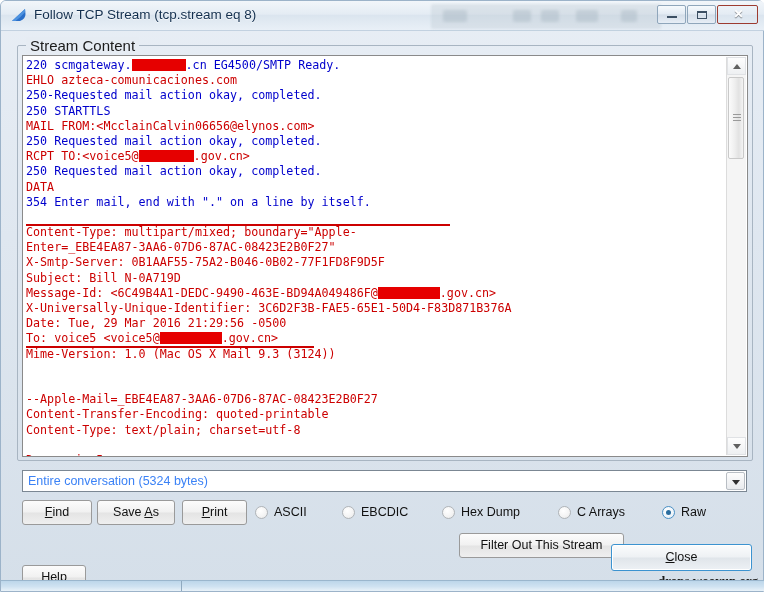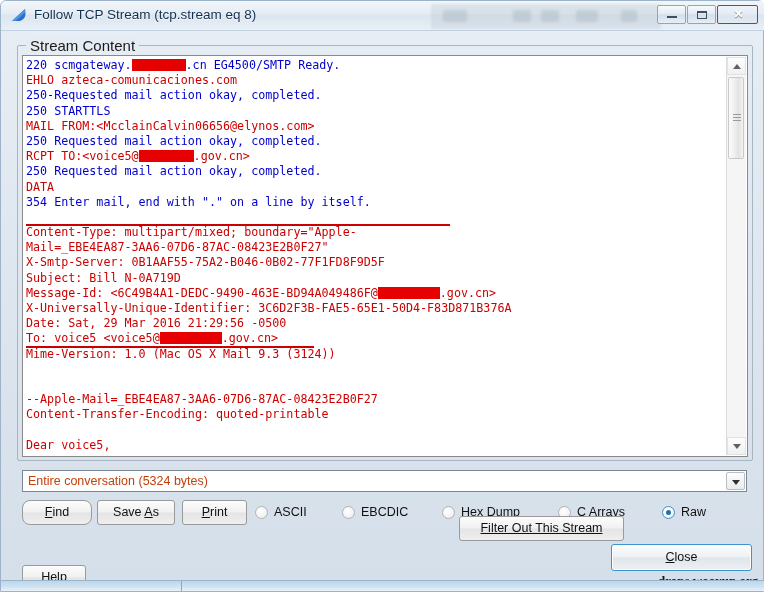--- a/index.html
+++ b/index.html
@@ -214,21 +214,21 @@
     left: 21px; top: 469px;
     width: 725px; height: 22px;
     box-sizing: border-box;
     background: #ffffff;
     border: 1px solid #7b8793;
   }
   #combo-text {
     position: absolute;
     left: 5px; top: 3px;
     font-size: 12.5px;
-    color: #c2410c;
+    color: #3b82f6;
     white-space: nowrap;
   }
   #combo-arrow-btn {
     position: absolute;
     right: 1px; top: 1px;
     width: 19px; height: 18px;
     box-sizing: border-box;
     background: linear-gradient(to bottom, #fdfdfd, #e9ebee);
     border: 1px solid #b9bec4;
     border-radius: 2px;
@@ -249,21 +249,21 @@
     background: linear-gradient(to bottom, #fcfcfc 0%, #f1f1f1 48%, #e4e4e4 52%, #efefef 100%);
     border: 1px solid #9a9a9a;
     border-radius: 3px;
     font-size: 12.5px;
     color: #111111;
     text-align: center;
     line-height: 23px;
     cursor: default;
   }
   .btn u { text-decoration: underline; }
-  #btn-find { left: 21px; top: 499px; width: 70px; border-radius: 8px; }
+  #btn-find { left: 21px; top: 499px; width: 70px; }
   #btn-saveas { left: 96px; top: 499px; width: 78px; }
   #btn-print { left: 181px; top: 499px; width: 65px; }
 
   
   .radio-wrap {
     position: absolute;
     top: 504px;
     height: 16px;
     font-size: 12.5px;
     color: #111111;
@@ -295,23 +295,22 @@
 
   #r-ascii  { left: 254px; }
   #r-ebcdic { left: 341px; }
   #r-hex    { left: 441px; }
   #r-carr   { left: 557px; }
   #r-raw    { left: 661px; }
 
   
   #btn-help { left: 21px; top: 564px; width: 64px; }
   #btn-filterout {
-    left: 458px; top: 515px; width: 165px;
+    left: 458px; top: 532px; width: 165px;
     background: linear-gradient(to bottom, #fcfcfc 0%, #f1f1f1 48%, #e4e4e4 52%, #efefef 100%);
-    text-decoration: underline;
   }
   #btn-close-dlg {
     left: 610px; top: 543px; width: 141px; height: 27px;
     border: 1px solid #3c93d0;
     box-shadow: inset 0 0 0 1px #ffffff;
     background: linear-gradient(to bottom, #fbfcfd 0%, #eef1f4 48%, #e0e5ea 52%, #edf1f5 100%);
     line-height: 25px;
   }
 
   #watermark {
@@ -377,32 +376,33 @@
         <div class="line srv"><span class="t">250-Requested mail action okay, completed.</span></div>
         <div class="line srv"><span class="t">250 STARTTLS</span></div>
         <div class="line cli"><span class="t">MAIL FROM:&lt;McclainCalvin06656@elynos.com&gt;</span></div>
         <div class="line srv"><span class="t">250 Requested mail action okay, completed.</span></div>
         <div class="line cli"><span class="t">RCPT TO:&lt;voice5@<span class="redact" style="width: 55px;"></span>.gov.cn&gt;</span></div>
         <div class="line srv"><span class="t">250 Requested mail action okay, completed.</span></div>
         <div class="line cli"><span class="t">DATA</span></div>
         <div class="line srv"><span class="t">354 Enter mail, end with "." on a line by itself.</span></div>
         <div class="line cli"><span class="underline-mark" style="left: 0px; bottom: -1px; width: 424px;"></span></div>
         <div class="line cli"><span class="t">Content-Type: multipart/mixed; boundary="Apple-</span></div>
-        <div class="line cli"><span class="t">Mail=_EBE4EA87-3AA6-07D6-87AC-08423E2B0F27"</span></div>
+        <div class="line cli"><span class="t">Enter=_EBE4EA87-3AA6-07D6-87AC-08423E2B0F27"</span></div>
         <div class="line cli"><span class="t">X-Smtp-Server: 0B1AAF55-75A2-B046-0B02-77F1FD8F9D5F</span></div>
         <div class="line cli"><span class="t">Subject: Bill N-0A719D</span></div>
         <div class="line cli"><span class="t">Message-Id: &lt;6C49B4A1-DEDC-9490-463E-BD94A049486F@<span class="redact" style="width: 62px;"></span>.gov.cn&gt;</span></div>
         <div class="line cli"><span class="t">X-Universally-Unique-Identifier: 3C6D2F3B-FAE5-65E1-50D4-F83D871B376A</span></div>
-        <div class="line cli"><span class="t">Date: Sat, 29 Mar 2016 21:29:56 -0500</span></div>
+        <div class="line cli"><span class="t">Date: Tue, 29 Mar 2016 21:29:56 -0500</span></div>
         <div class="line cli"><span class="t">To: voice5 &lt;voice5@<span class="redact" style="width: 62px;"></span>.gov.cn&gt;</span><span class="underline-mark" style="left: 0px; bottom: -1px; width: 288px;"></span></div>
         <div class="line cli"><span class="t">Mime-Version: 1.0 (Mac OS X Mail 9.3 (3124))</span></div>
         <div class="line blank cli"><span class="t"></span></div>
         <div class="line blank cli"><span class="t"></span></div>
         <div class="line cli"><span class="t">--Apple-Mail=_EBE4EA87-3AA6-07D6-87AC-08423E2B0F27</span></div>
         <div class="line cli"><span class="t">Content-Transfer-Encoding: quoted-printable</span></div>
+        <div class="line cli"><span class="t">Content-Type: text/plain; charset=utf-8</span></div>
         <div class="line blank cli"><span class="t"></span></div>
         <div class="line cli"><span class="t">Dear voice5,</span></div>
       </div>
 
     <div id="vscroll">
       <div class="sb-btn" id="sb-up">
         <span class="arrow arrow-up"></span>
       </div>
       <div id="sb-thumb">
         <div id="sb-grip">

